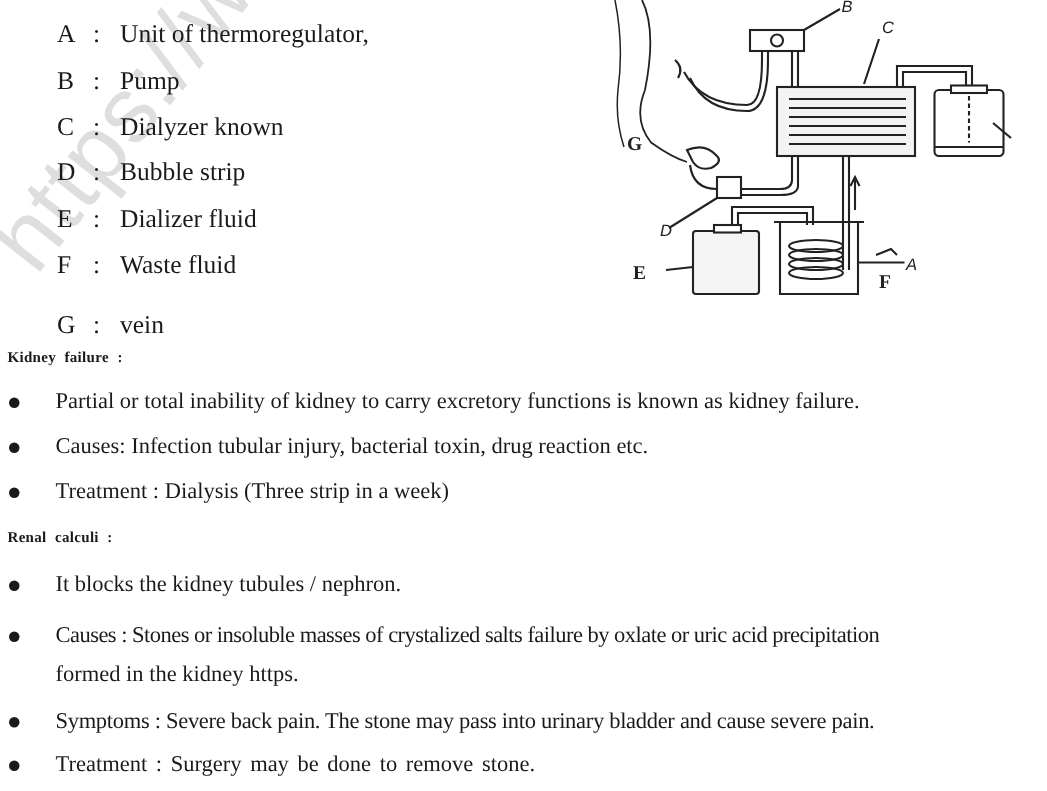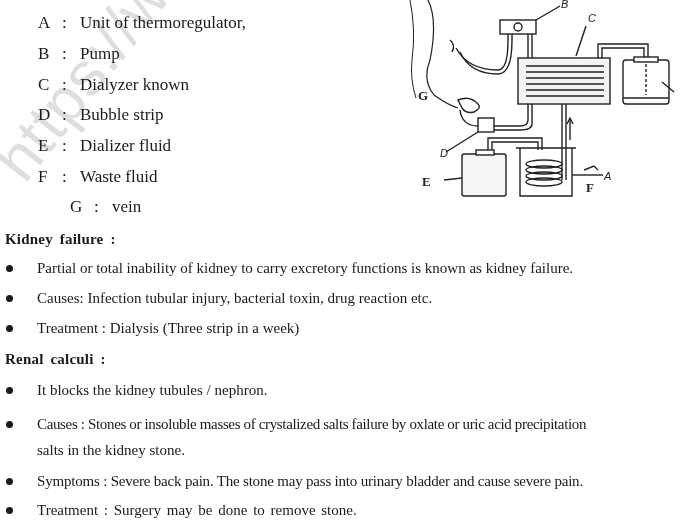--- a/index.html
+++ b/index.html
@@ -29,21 +29,21 @@
     }
     .legend-key { display: inline-block; width: 24px; }
     .legend-colon { display: inline-block; width: 18px; }
     .legend-val { display: inline-block; }
 
     
     .heading {
       position: absolute;
       left: 5px;
       font-weight: bold;
-      font-size: 15px;
+      font-size: 10px;
       line-height: 20px;
       letter-spacing: 0.2px;
       word-spacing: 3px;
     }
 
     
     .bullet-row {
       position: absolute;
       left: 6px;
       right: 4px;
@@ -111,21 +111,21 @@
   </div>
   <div class="legend-row" style="top:104px;">
     <span class="legend-key">D</span><span class="legend-colon">:</span><span class="legend-val">Bubble strip</span>
   </div>
   <div class="legend-row" style="top:135px;">
     <span class="legend-key">E</span><span class="legend-colon">:</span><span class="legend-val">Dializer fluid</span>
   </div>
   <div class="legend-row" style="top:166px;">
     <span class="legend-key">F</span><span class="legend-colon">:</span><span class="legend-val">Waste fluid</span>
   </div>
-  <div class="legend-row" style="top:196px;margin-left:32px;">
+  <div class="legend-row" style="top:206px;">
     <span class="legend-key">G</span><span class="legend-colon">:</span><span class="legend-val">vein</span>
   </div>
 </div>
 
 <div class="abs diagram">
   <svg width="290" height="200" viewBox="0 0 290 200" xmlns="http://www.w3.org/2000/svg">
     <g fill="none" stroke="#222" stroke-width="1.4">
 
       <path d="M20 0 Q30 20 22 60 Q14 80 26 95 Q40 105 50 108" stroke-width="1.2"></path>
       <path d="M2 0 Q8 30 4 60 Q2 80 8 98" stroke-width="1"></path>
@@ -225,21 +225,21 @@
 <div class="heading" style="top:349px;">Renal calculi :</div>
 
 <div class="bullet-row" style="top:380px;">
   <span class="bullet-dot"></span>
   <span class="bullet-text"><b></b><span>It blocks the kidney tubules / nephron.</span></span>
 </div>
 <div class="bullet-row" style="top:414px;">
   <span class="bullet-dot"></span>
   <span class="bullet-text" style="letter-spacing:-0.35px;"><b>Causes :</b><span> Stones or insoluble masses of crystalized salts failure by oxlate or uric acid precipitation</span></span>
 </div>
-<div class="cont-line" style="top:440px;">salts in the kidney stone.</div>
+<div class="cont-line" style="top:440px;">formed in the kidney https.</div>
 <div class="bullet-row" style="top:471px;">
   <span class="bullet-dot"></span>
   <span class="bullet-text" style="letter-spacing:-0.2px;"><b>Symptoms :</b><span> Severe back pain. The stone may pass into urinary bladder and cause severe pain.</span></span>
 </div>
 <div class="bullet-row" style="top:500px;">
   <span class="bullet-dot"></span>
   <span class="bullet-text" style="word-spacing:2px;"><b>Treatment :</b><span> Surgery may be done to remove stone.</span></span>
 </div>
 
 </body></html>

